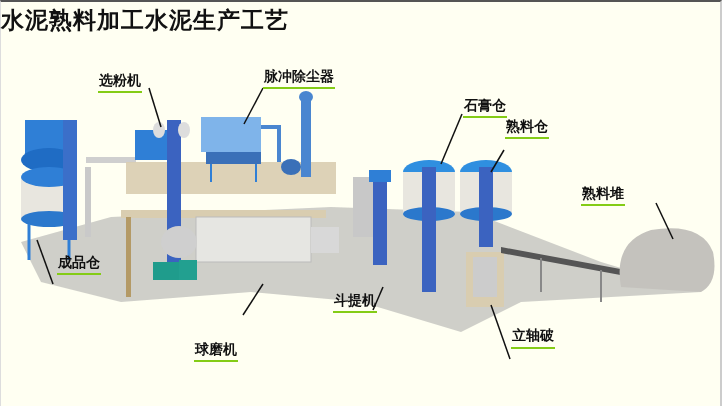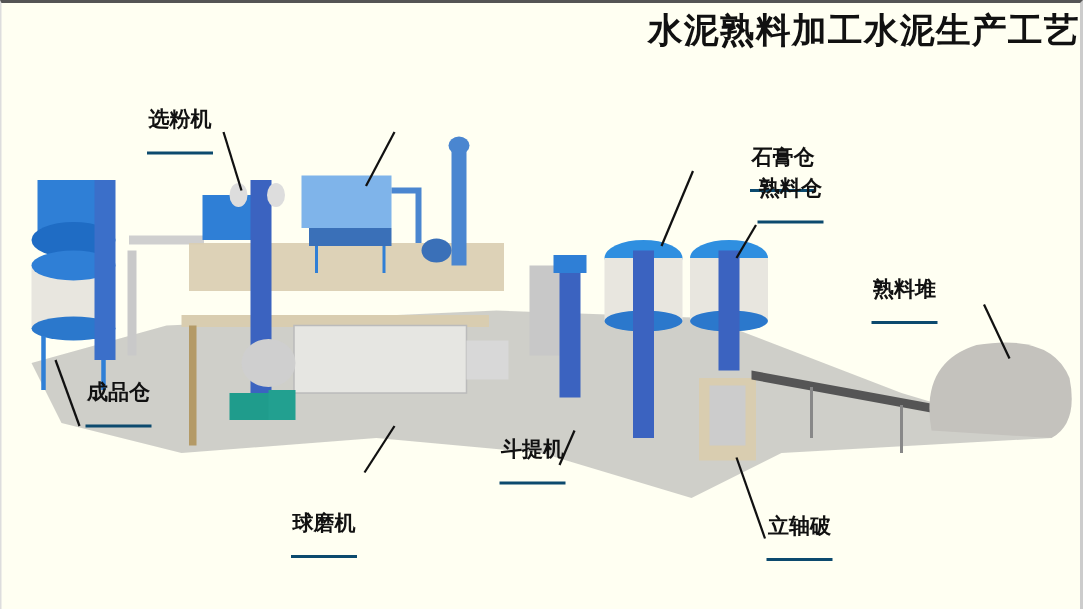--- a/index.html
+++ b/index.html
@@ -1,19 +1,19 @@
 <!DOCTYPE html>
 <html><head>
 <meta charset="utf-8">
 <style>
   html,body{margin:0;padding:0;}
   body{width:722px;height:406px;overflow:hidden;background:#fffff0;font-family:"DejaVu Sans","Liberation Sans",sans-serif;}
   #stage{position:relative;width:722px;height:406px;background:#fffff2;border-top:2px solid #555;box-sizing:border-box;border-left:1px solid #ddd;border-right:2px solid #ccc;}
-  .title{position:absolute;left:0;width:100%;top:3px;text-align:right;font-size:23px;font-weight:bold;color:#111;letter-spacing:1px;}
-  .label{position:absolute;font-size:14px;font-weight:bold;color:#111;border-bottom:2px solid #0c4a6e;padding:0 1px 13px 1px;line-height:16px;white-space:nowrap;}
+  .title{position:absolute;left:0;width:100%;top:3px;text-align:left;font-size:23px;font-weight:bold;color:#111;letter-spacing:1px;}
+  .label{position:absolute;font-size:14px;font-weight:bold;color:#111;border-bottom:2px solid #84cc16;padding:0 1px 3px 1px;line-height:16px;white-space:nowrap;}
   svg.art{position:absolute;left:0;top:0;}
 </style>
 </head>
 <body>
 
 <div id="stage">
 
   <div class="title">水泥熟料加工水泥生产工艺</div>
 
   <svg class="art" width="722" height="406" viewBox="0 0 722 406">
@@ -101,21 +101,22 @@
       <line x1="503" y1="148" x2="490" y2="170"></line>
       <line x1="655" y1="201" x2="672" y2="237"></line>
       <line x1="52" y1="282" x2="36" y2="238"></line>
       <line x1="242" y1="313" x2="262" y2="282"></line>
       <line x1="372" y1="308" x2="382" y2="285"></line>
       <line x1="509" y1="357" x2="490" y2="303"></line>
     </g>
   </svg>
 
   <div class="label" style="left:97px;top:70px;">选粉机</div>
-  <div class="label" style="left:462px;top:95px;margin-left:37px;">石膏仓</div>
+  <div class="label" style="left:262px;top:66px;">脉冲除尘器</div>
+  <div class="label" style="left:462px;top:95px;">石膏仓</div>
   <div class="label" style="left:504px;top:116px;">熟料仓</div>
   <div class="label" style="left:580px;top:183px;">熟料堆</div>
   <div class="label" style="left:56px;top:252px;">成品仓</div>
   <div class="label" style="left:193px;top:301px;margin-top:38px;">球磨机</div>
   <div class="label" style="left:332px;top:290px;">斗提机</div>
-  <div class="label" style="left:510px;top:341px;">立轴破</div>
+  <div class="label" style="left:510px;top:326px;font-family:Liberation Serif, serif;">立轴破</div>
 
 </div>
 
 </body></html>

